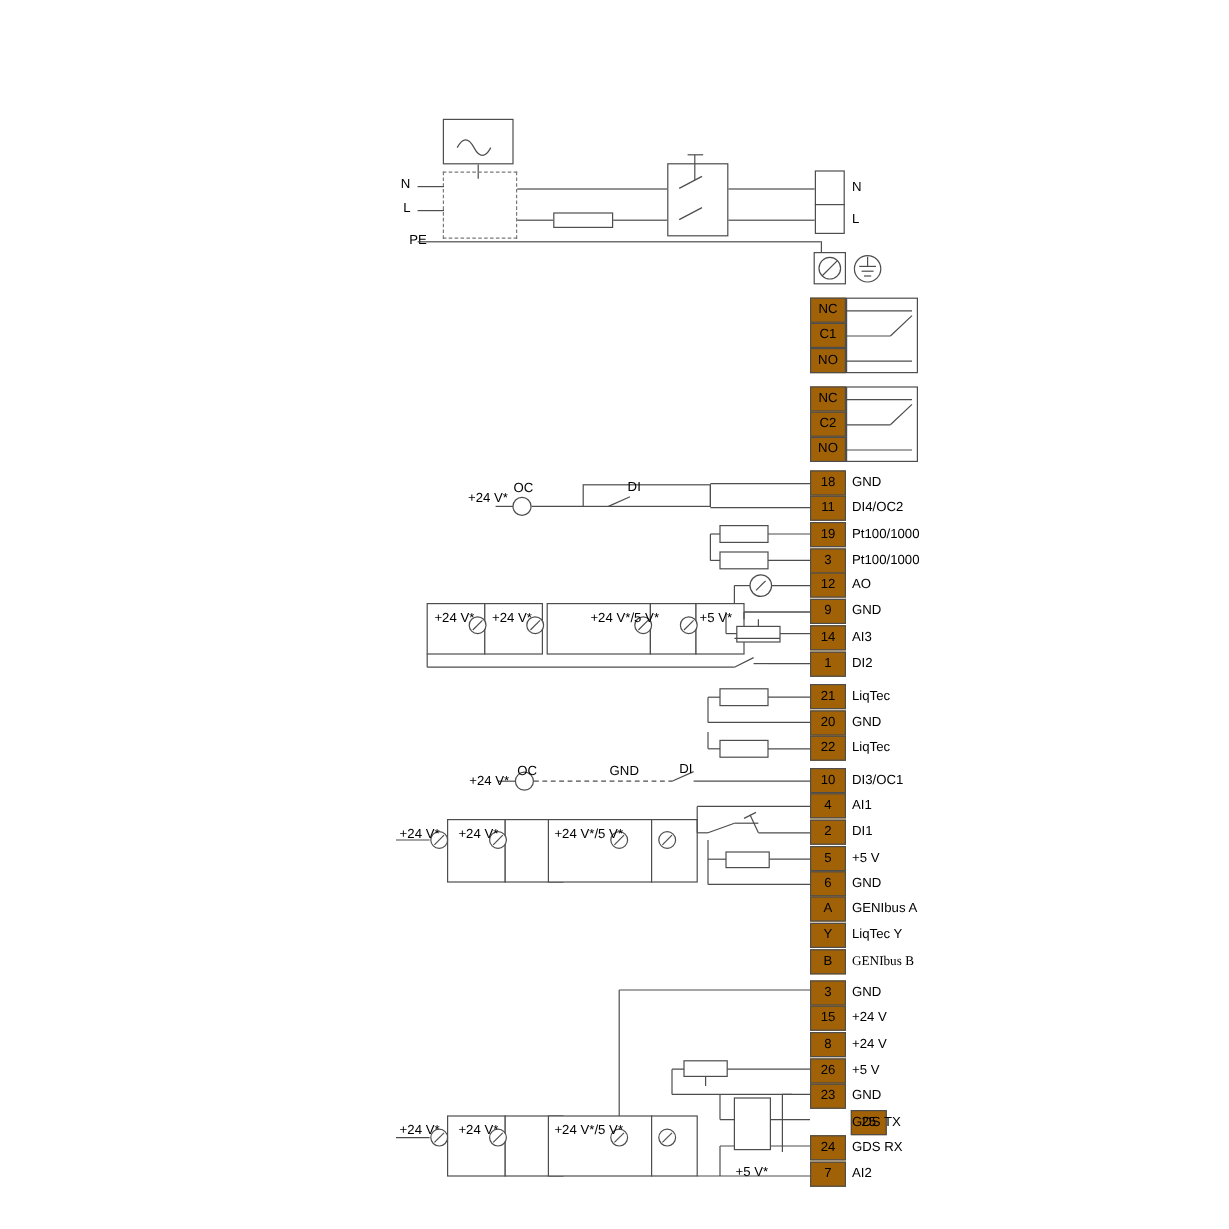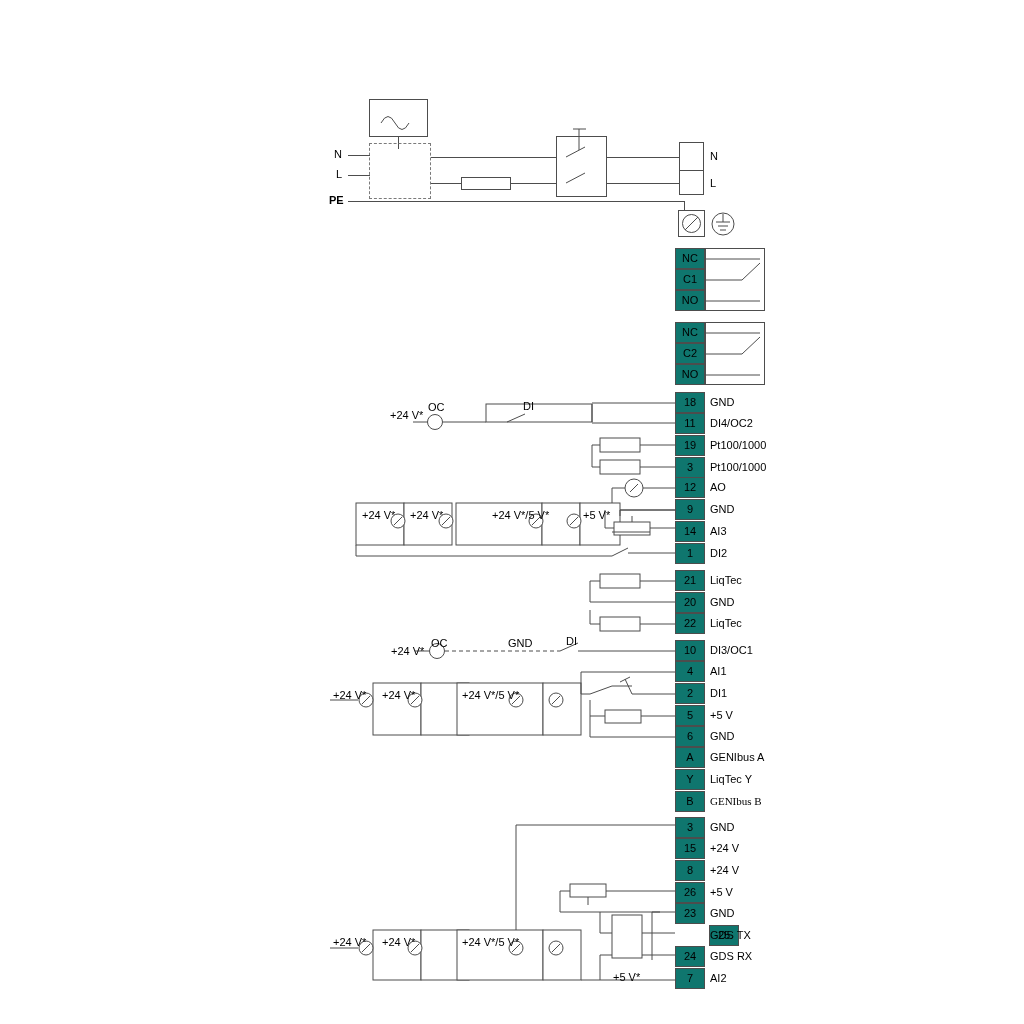--- a/index.html
+++ b/index.html
@@ -20,21 +20,21 @@
     position: absolute;
     font-size: 11px;
     line-height: 12px;
     color: #000;
     white-space: nowrap;
   }
   .term {
     position: absolute;
     box-sizing: border-box;
     border: 1px solid #4d4d4d;
-    background: #0f766e;
+    background: #a16207;
     width: 30px;
     height: 21px;
     font-size: 11px;
     line-height: 19px;
     text-align: center;
     color: #000;
   }
   .termlabel {
     position: absolute;
     font-size: 11px;
@@ -89,21 +89,21 @@
   <div class="box" style="left:369px;top:99px;width:59px;height:38px;"></div>
   <svg class="ovl">
     <path d="M381,123 q7,-13 14,0 q7,13 14,0" fill="none" stroke="#4d4d4d" stroke-width="1"></path>
   </svg>
   <div class="vline" style="left:398px;top:137px;height:12px;"></div>
 
   <div class="boxd" style="left:369px;top:143px;width:62px;height:56px;"></div>
 
   <div class="lbl" style="left:334px;top:148px;">N</div>
   <div class="lbl" style="left:336px;top:168px;">L</div>
-  <div class="lbl" style="left:329px;top:194px;font-weight:bold;">PE</div>
+  <div class="lbl" style="left:341px;top:194px;">PE</div>
 
   <div class="hline" style="left:348px;top:155px;width:22px;"></div>
   <div class="hline" style="left:348px;top:175px;width:22px;"></div>
   <div class="hline" style="left:348px;top:201px;width:336px;"></div>
 
   <div class="hline" style="left:431px;top:157px;width:125px;"></div>
   <div class="hline" style="left:431px;top:183px;width:30px;"></div>
   <div class="res" style="left:461px;top:177px;width:50px;height:13px;"></div>
   <div class="hline" style="left:511px;top:183px;width:45px;"></div>
 

